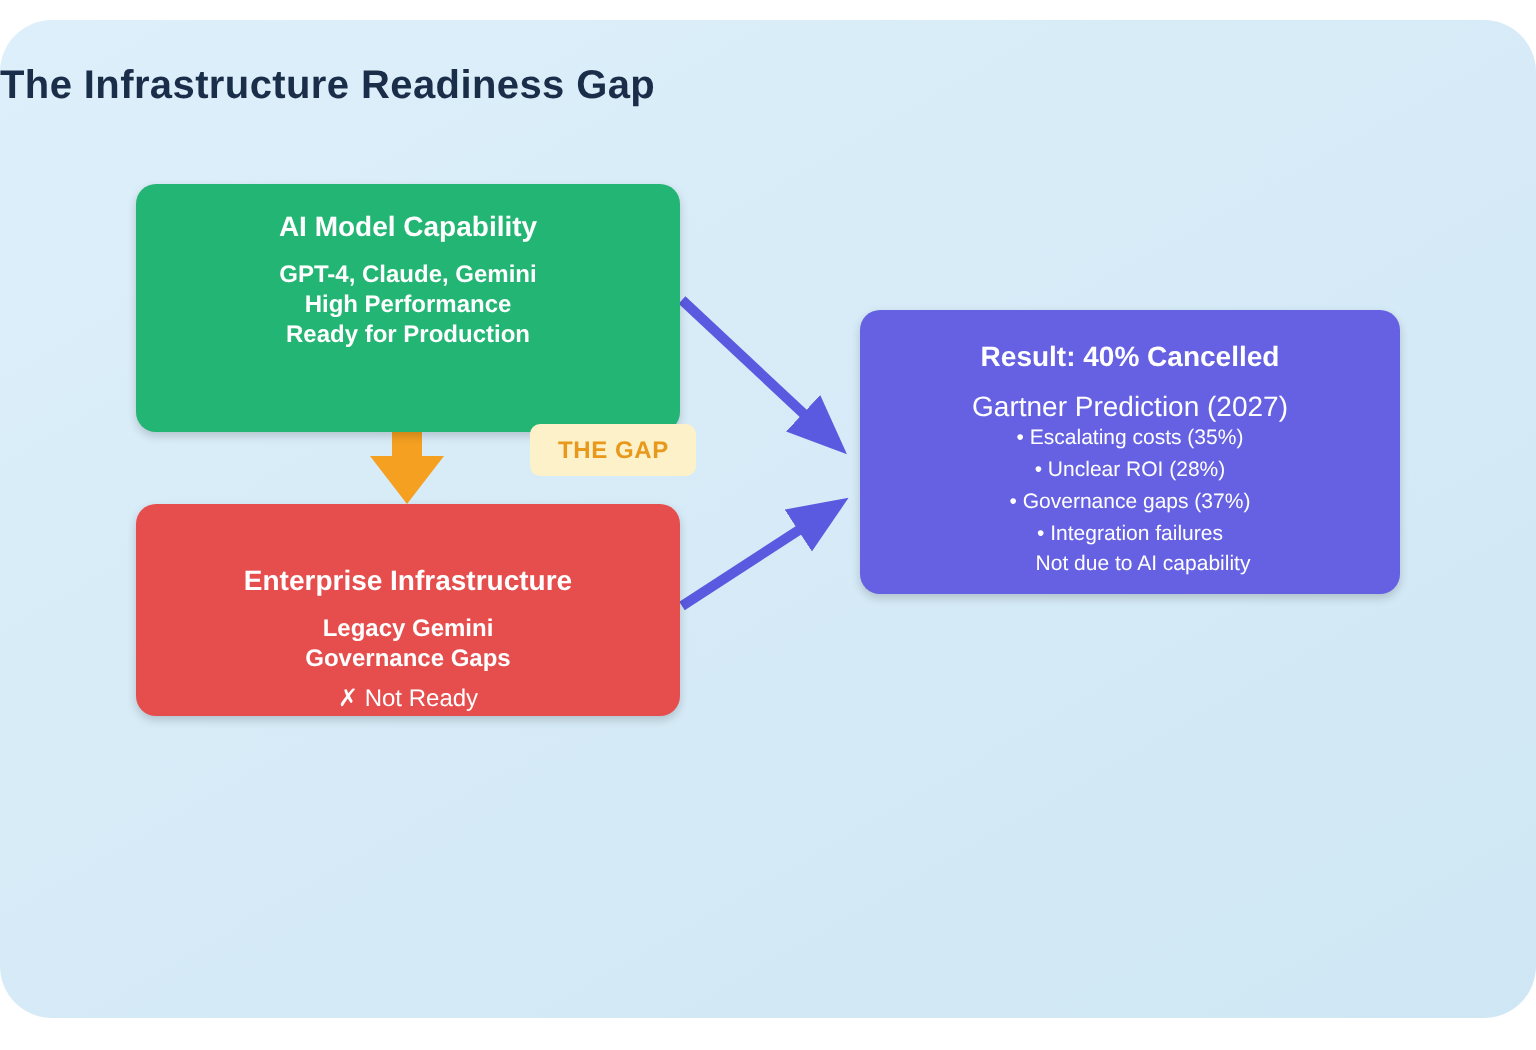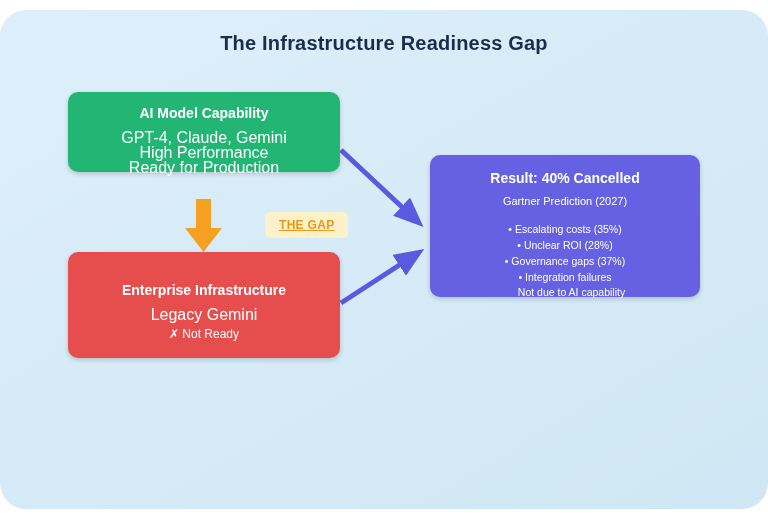--- a/index.html
+++ b/index.html
@@ -8,54 +8,53 @@
     background:#ffffff; overflow:hidden;
     font-family:"Liberation Sans","DejaVu Sans",sans-serif;
   }
   .bg {
     position:absolute; left:0; right:0; top:10px; bottom:16px;
     border-radius:26px;
     background:linear-gradient(150deg, var(--canvas-bg-1,#ddeffa) 0%, var(--canvas-bg-2,#cfe7f4) 100%);
   }
   .title {
     position:absolute; top:32px; left:0; width:100%;
-    margin:0; text-align:center;
+    margin:0; text-align:left;
     font-size:20px; font-weight:bold;
     color:var(--title-text,#1a2e4a);
     letter-spacing:0.2px;
   }
   .arrows { position:absolute; left:0; top:0; width:768px; height:525px; pointer-events:none; }
   .arrows .blue-line { stroke:var(--arrow-blue,#5a5ae0); stroke-width:5; fill:none; }
   .arrows .blue-head { fill:var(--arrow-blue,#5a5ae0); }
   .arrows .orange-part { fill:var(--arrow-orange,#f5a020); }
 
   .node {
     position:absolute; border-radius:10px; color:#ffffff; text-align:center;
     box-shadow:0 2px 5px rgba(0,0,0,0.18);
     box-sizing:border-box;
   }
-  .node-green { left:68px; top:92px; width:272px; height:80px; background:var(--green,#22b573); padding-top:13px; }
+  .node-green { left:68px; top:92px; width:272px; height:124px; background:var(--green,#22b573); padding-top:13px; }
   .node-red   { left:68px; top:252px; width:272px; height:106px; background:var(--red,#e64e4e); padding-top:30px; }
   .node-purple{ left:430px; top:155px; width:270px; height:142px; background:var(--purple,#6561e2); padding-top:15px; }
 
   .node-title { font-size:14px; font-weight:bold; margin-bottom:9px; }
-  .node-line  { font-size:16px; line-height:15px; }
+  .node-line  { font-size:12px; line-height:15px;font-weight:bold; }
   .node-status{ font-size:12px; margin-top:5px; }
-  .node-sub   { font-size:11px; margin-bottom:14px; }
+  .node-sub   { font-size:14px; margin-bottom:0; }
   .node-bullet{ font-size:10.5px; line-height:16px; }
   .node-footer{ font-size:10.5px; margin-top:1px;padding-left:13px; }
 
   .gap-label {
     position:absolute; left:265px; top:212px;
     background:var(--gap-bg,#fcf1c9);
     color:var(--gap-text,#e8991c);
     font-size:12px; font-weight:bold;
     padding:6px 14px; border-radius:5px;
     letter-spacing:0.3px;
-    text-decoration:underline;
   }
 </style>
 </head>
 <body>
 
 <div class="canvas">
   <div class="bg"></div>
 
   <h1 class="title">The Infrastructure Readiness Gap</h1>
 
@@ -79,20 +78,21 @@
     <div class="node-line">GPT-4, Claude, Gemini</div>
     <div class="node-line">High Performance</div>
     <div class="node-line">Ready for Production</div>
   </div>
 
   <div class="gap-label">THE GAP</div>
 
   <div class="node node-red">
     <div class="node-title">Enterprise Infrastructure</div>
     <div class="node-line">Legacy Gemini</div>
+    <div class="node-line">Governance Gaps</div>
     <div class="node-status">✗ Not Ready</div>
   </div>
 
   <div class="node node-purple">
     <div class="node-title">Result: 40% Cancelled</div>
     <div class="node-sub">Gartner Prediction (2027)</div>
     <div class="node-bullet">• Escalating costs (35%)</div>
     <div class="node-bullet">• Unclear ROI (28%)</div>
     <div class="node-bullet">• Governance gaps (37%)</div>
     <div class="node-bullet">• Integration failures</div>

